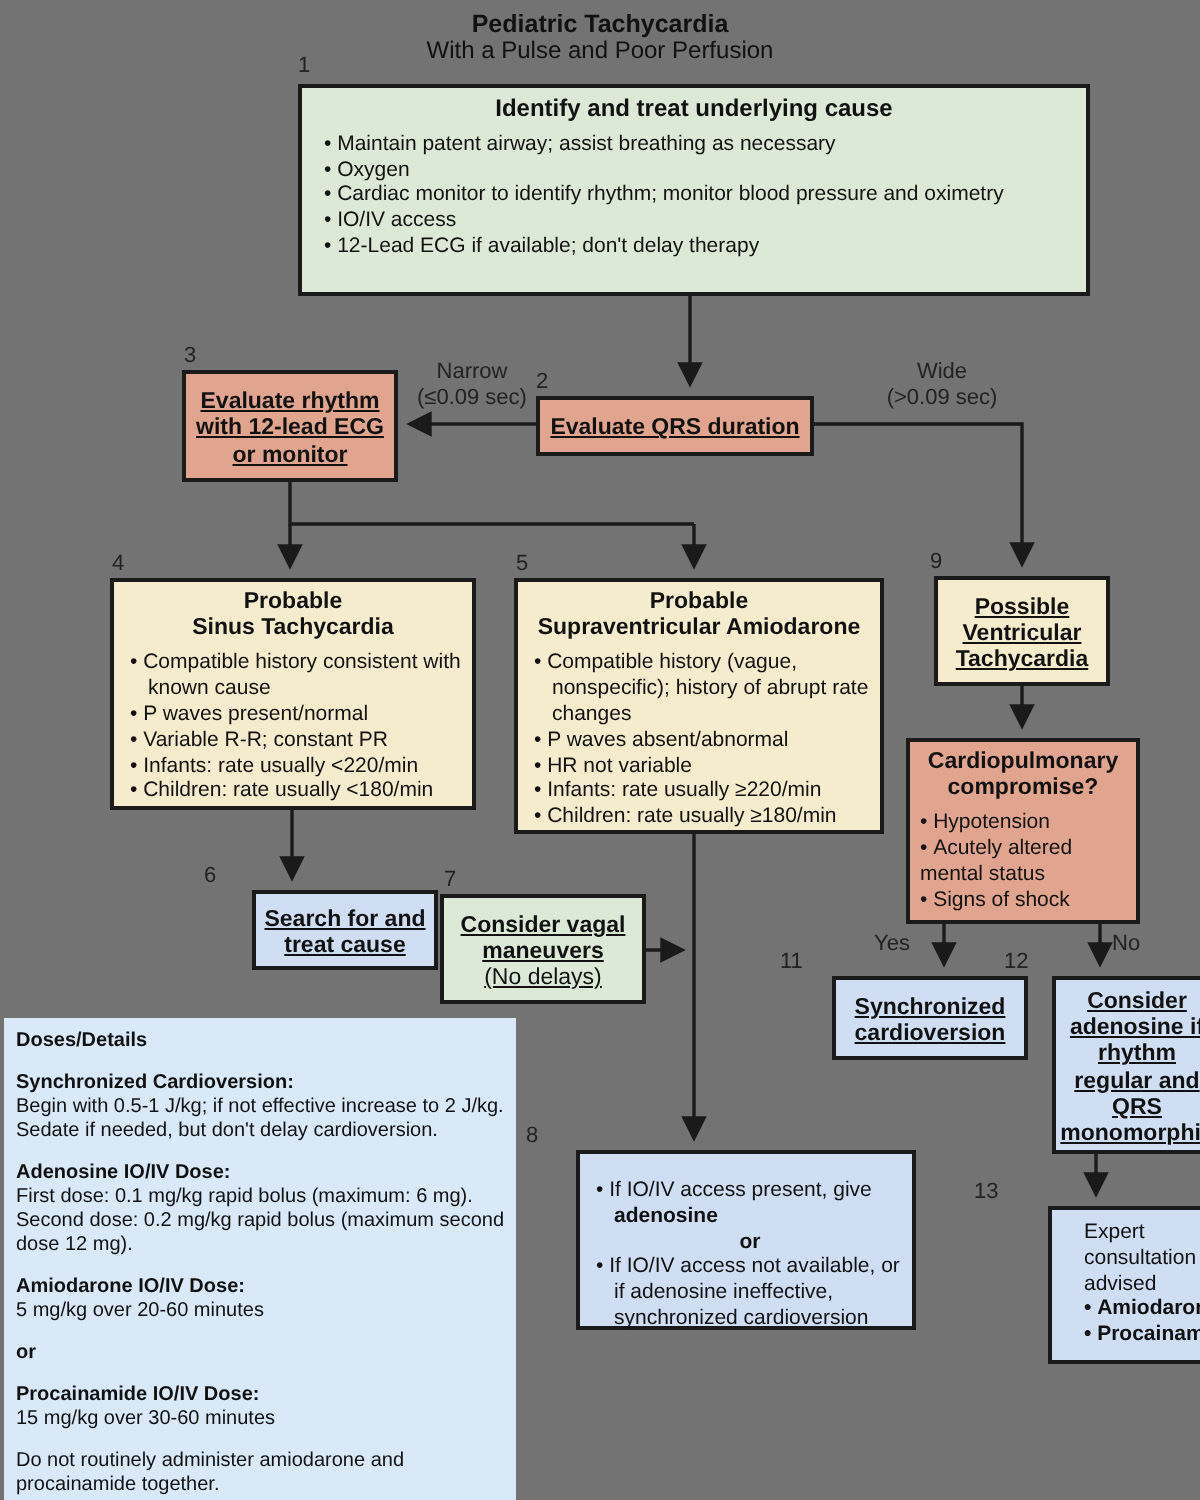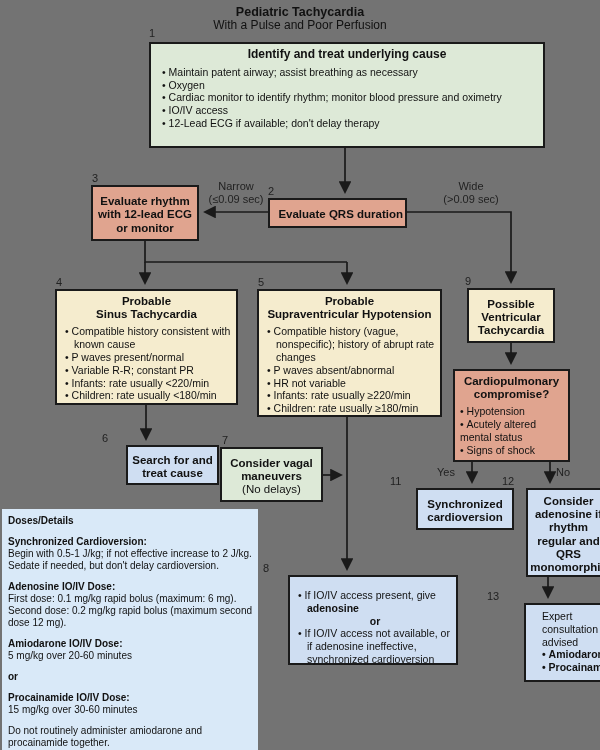--- a/index.html
+++ b/index.html
@@ -18,21 +18,21 @@
   .blue{background:var(--blue);margin-left:26px;}
 
   .num{position:absolute;font-size:11px;color:#222;line-height:1;}
   .flag{position:absolute;font-size:11px;color:#222;text-align:center;line-height:1.15;}
 
   .title-wrap{position:absolute;left:0;top:5px;width:600px;text-align:center;color:#111;}
   .t1{font-size:12.5px;font-weight:bold;line-height:1.15;}
   .t2{font-size:12px;line-height:1.15;}
 
   .box-head{font-weight:bold;text-align:center;font-size:11.5px;line-height:1.15;padding:4px 3px 2px 3px;}
-  .vcenter{display:flex;align-items:center;justify-content:flex-end;height:100%;padding:2px;}
+  .vcenter{display:flex;align-items:center;justify-content:center;height:100%;padding:2px;text-decoration:underline;}
   .vcenter .box-head{padding:0;}
 
   .bullets{padding:2px 4px 2px 8px;font-size:10.5px;line-height:1.22;}
   .bullet{padding-left:9px;text-indent:-9px;}
   .bullet::before{content:"\2022\00a0";}
   .bullet-flat{padding-left:0;text-indent:0;}
   .bullet-flat::before{content:"\2022\00a0";}
   .sub{font-weight:normal;}
 
   #doses{position:absolute;background:var(--doses);font-size:10px;line-height:1.2;color:#111;
@@ -132,21 +132,21 @@
       <div class="bullet">P waves present/normal</div>
       <div class="bullet">Variable R-R; constant PR</div>
       <div class="bullet">Infants: rate usually &lt;220/min</div>
       <div class="bullet">Children: rate usually &lt;180/min</div>
     </div>
   </div>
 
   <div class="box tan" style="left:257px;top:289px;width:185px;height:128px">
     <div class="box-head">
       <div>Probable</div>
-      <div>Supraventricular Hypotension</div>
+      <div>Supraventricular Amiodarone</div>
     </div>
     <div class="bullets">
       <div class="bullet">Compatible history (vague, nonspecific); history of abrupt rate changes</div>
       <div class="bullet">P waves absent/abnormal</div>
       <div class="bullet">HR not variable</div>
       <div class="bullet">Infants: rate usually ≥220/min</div>
       <div class="bullet">Children: rate usually ≥180/min</div>
     </div>
   </div>
 

